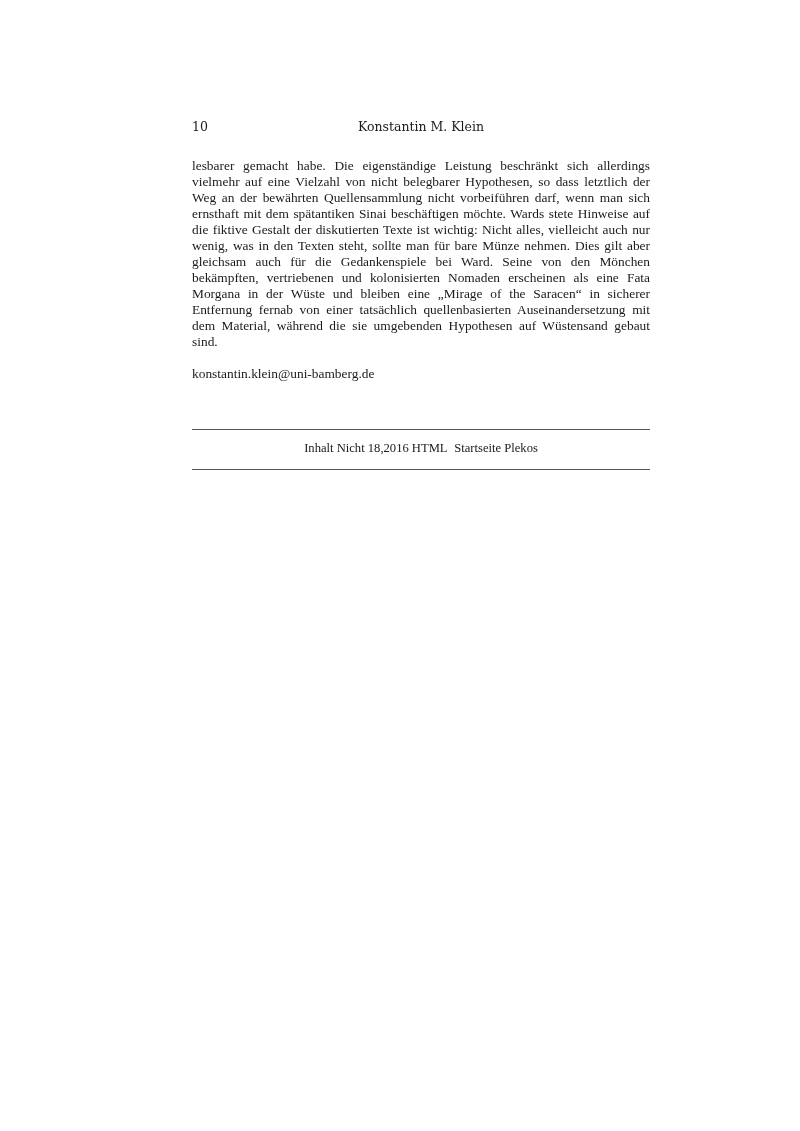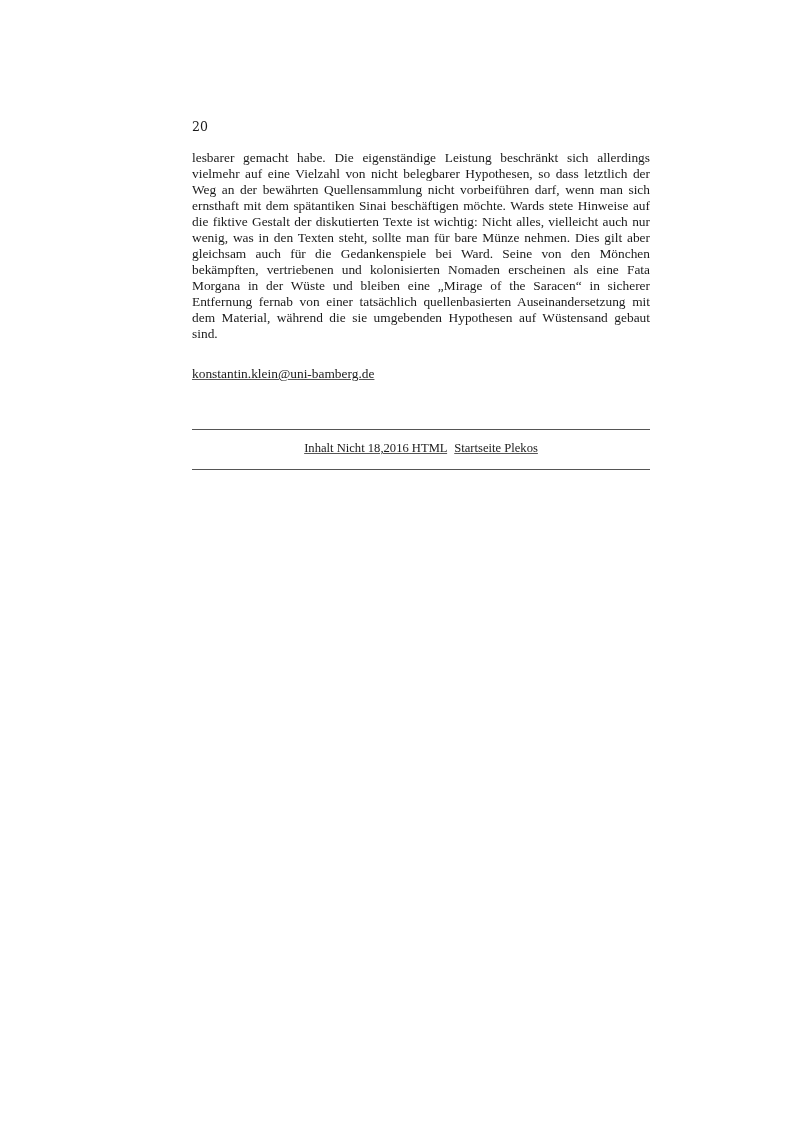--- a/index.html
+++ b/index.html
@@ -9,48 +9,49 @@
       color: #1a1a1a;
     }
     .page { position: absolute; left: 192px; top: 0; width: 458px; }
     .running-head {
       position: absolute; top: 119px; left: 0; width: 458px; height: 18px;
       font-size: 12.5px;
     }
     .running-head .pageno { position: absolute; left: 0; top: 0; }
     .running-head .author { position: absolute; left: 0; width: 100%; text-align: center; top: 0; }
     .body-text {
-      position: absolute; top: 150px; left: 0; width: 458px;
+      position: absolute; top: 158px; left: 0; width: 458px;
       font-size: 12.6px; line-height: 16px; text-align: justify;
       font-family: "Liberation Serif", "DejaVu Serif", serif;
       font-size: 13.4px;
     }
     .body-text p { margin: 0; text-align-last: left; }
     .signature {
       position: absolute; top: 366px; left: 0; width: 458px;
       font-family: "Liberation Serif", "DejaVu Serif", serif;
       font-size: 13.4px; line-height: 16px;
     }
-    .signature a, .nav a { color: #1a1a1a; text-decoration: underline; text-decoration-color: #555; }
+    .signature a, .nav a { color: #1a1a1a; text-decoration-color: #555; }
     .rule { position: absolute; left: 0; width: 458px; height: 0; border-top: 1px solid #555; }
     .rule.top { top: 429px; }
     .rule.bottom { top: 469px; }
     .nav {
       position: absolute; top: 440px; left: 0; width: 458px; text-align: center;
       font-family: "Liberation Serif", "DejaVu Serif", serif;
       font-size: 12.6px; line-height: 16px;
     }
     .nav a + a { margin-left: 4px; }
   </style>
 </head>
 <body>
 
 <div class="page">
   <div class="running-head">
-    <span class="pageno">20</span>
+    <span class="pageno">10</span>
+    <span class="author">Konstantin M. Klein</span>
   </div>
 
   <div class="body-text">
     <p>lesbarer gemacht habe. Die eigenständige Leistung beschränkt sich allerdings vielmehr auf eine Vielzahl von nicht belegbarer Hypothesen, so dass letztlich der Weg an der bewährten Quellensammlung nicht vorbeiführen darf, wenn man sich ernsthaft mit dem spätantiken Sinai beschäftigen möchte. Wards stete Hinweise auf die fiktive Gestalt der diskutierten Texte ist wichtig: Nicht alles, vielleicht auch nur wenig, was in den Texten steht, sollte man für bare Münze nehmen. Dies gilt aber gleichsam auch für die Gedankenspiele bei Ward. Seine von den Mönchen bekämpften, vertriebenen und kolonisierten Nomaden erscheinen als eine Fata Morgana in der Wüste und bleiben eine „Mirage of the Saracen“ in sicherer Entfernung fernab von einer tatsächlich quellenbasierten Auseinandersetzung mit dem Material, während die sie umgebenden Hypothesen auf Wüstensand gebaut sind.</p>
   </div>
 
   <div class="signature">
     <a>konstantin.klein@uni-bamberg.de</a>
   </div>
 

